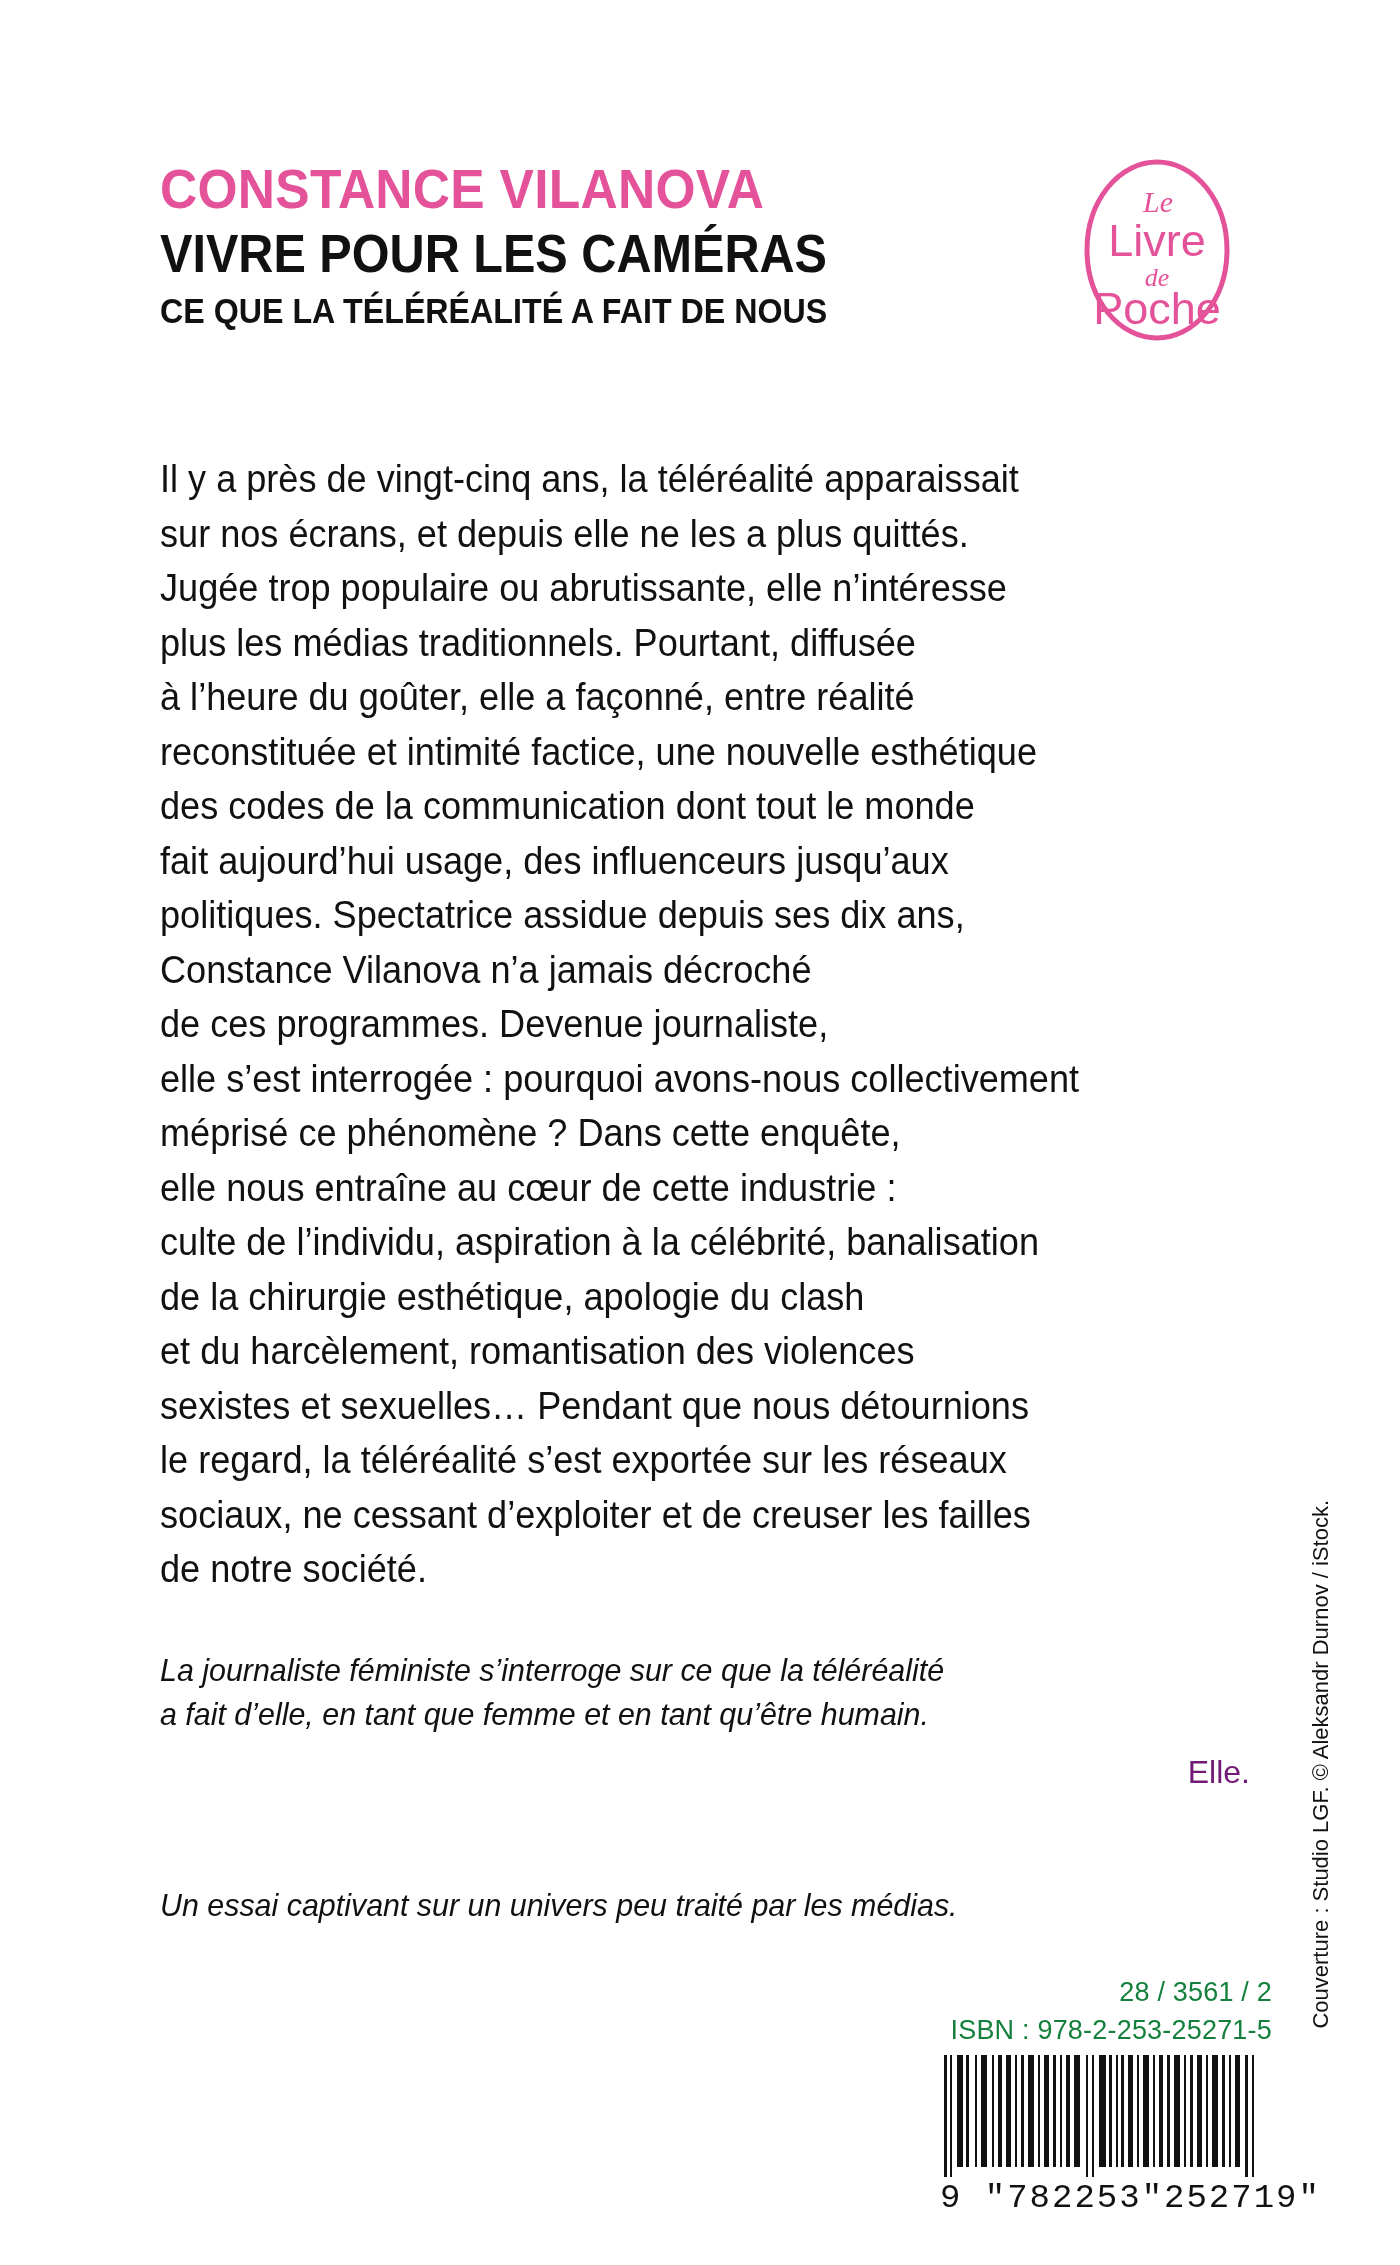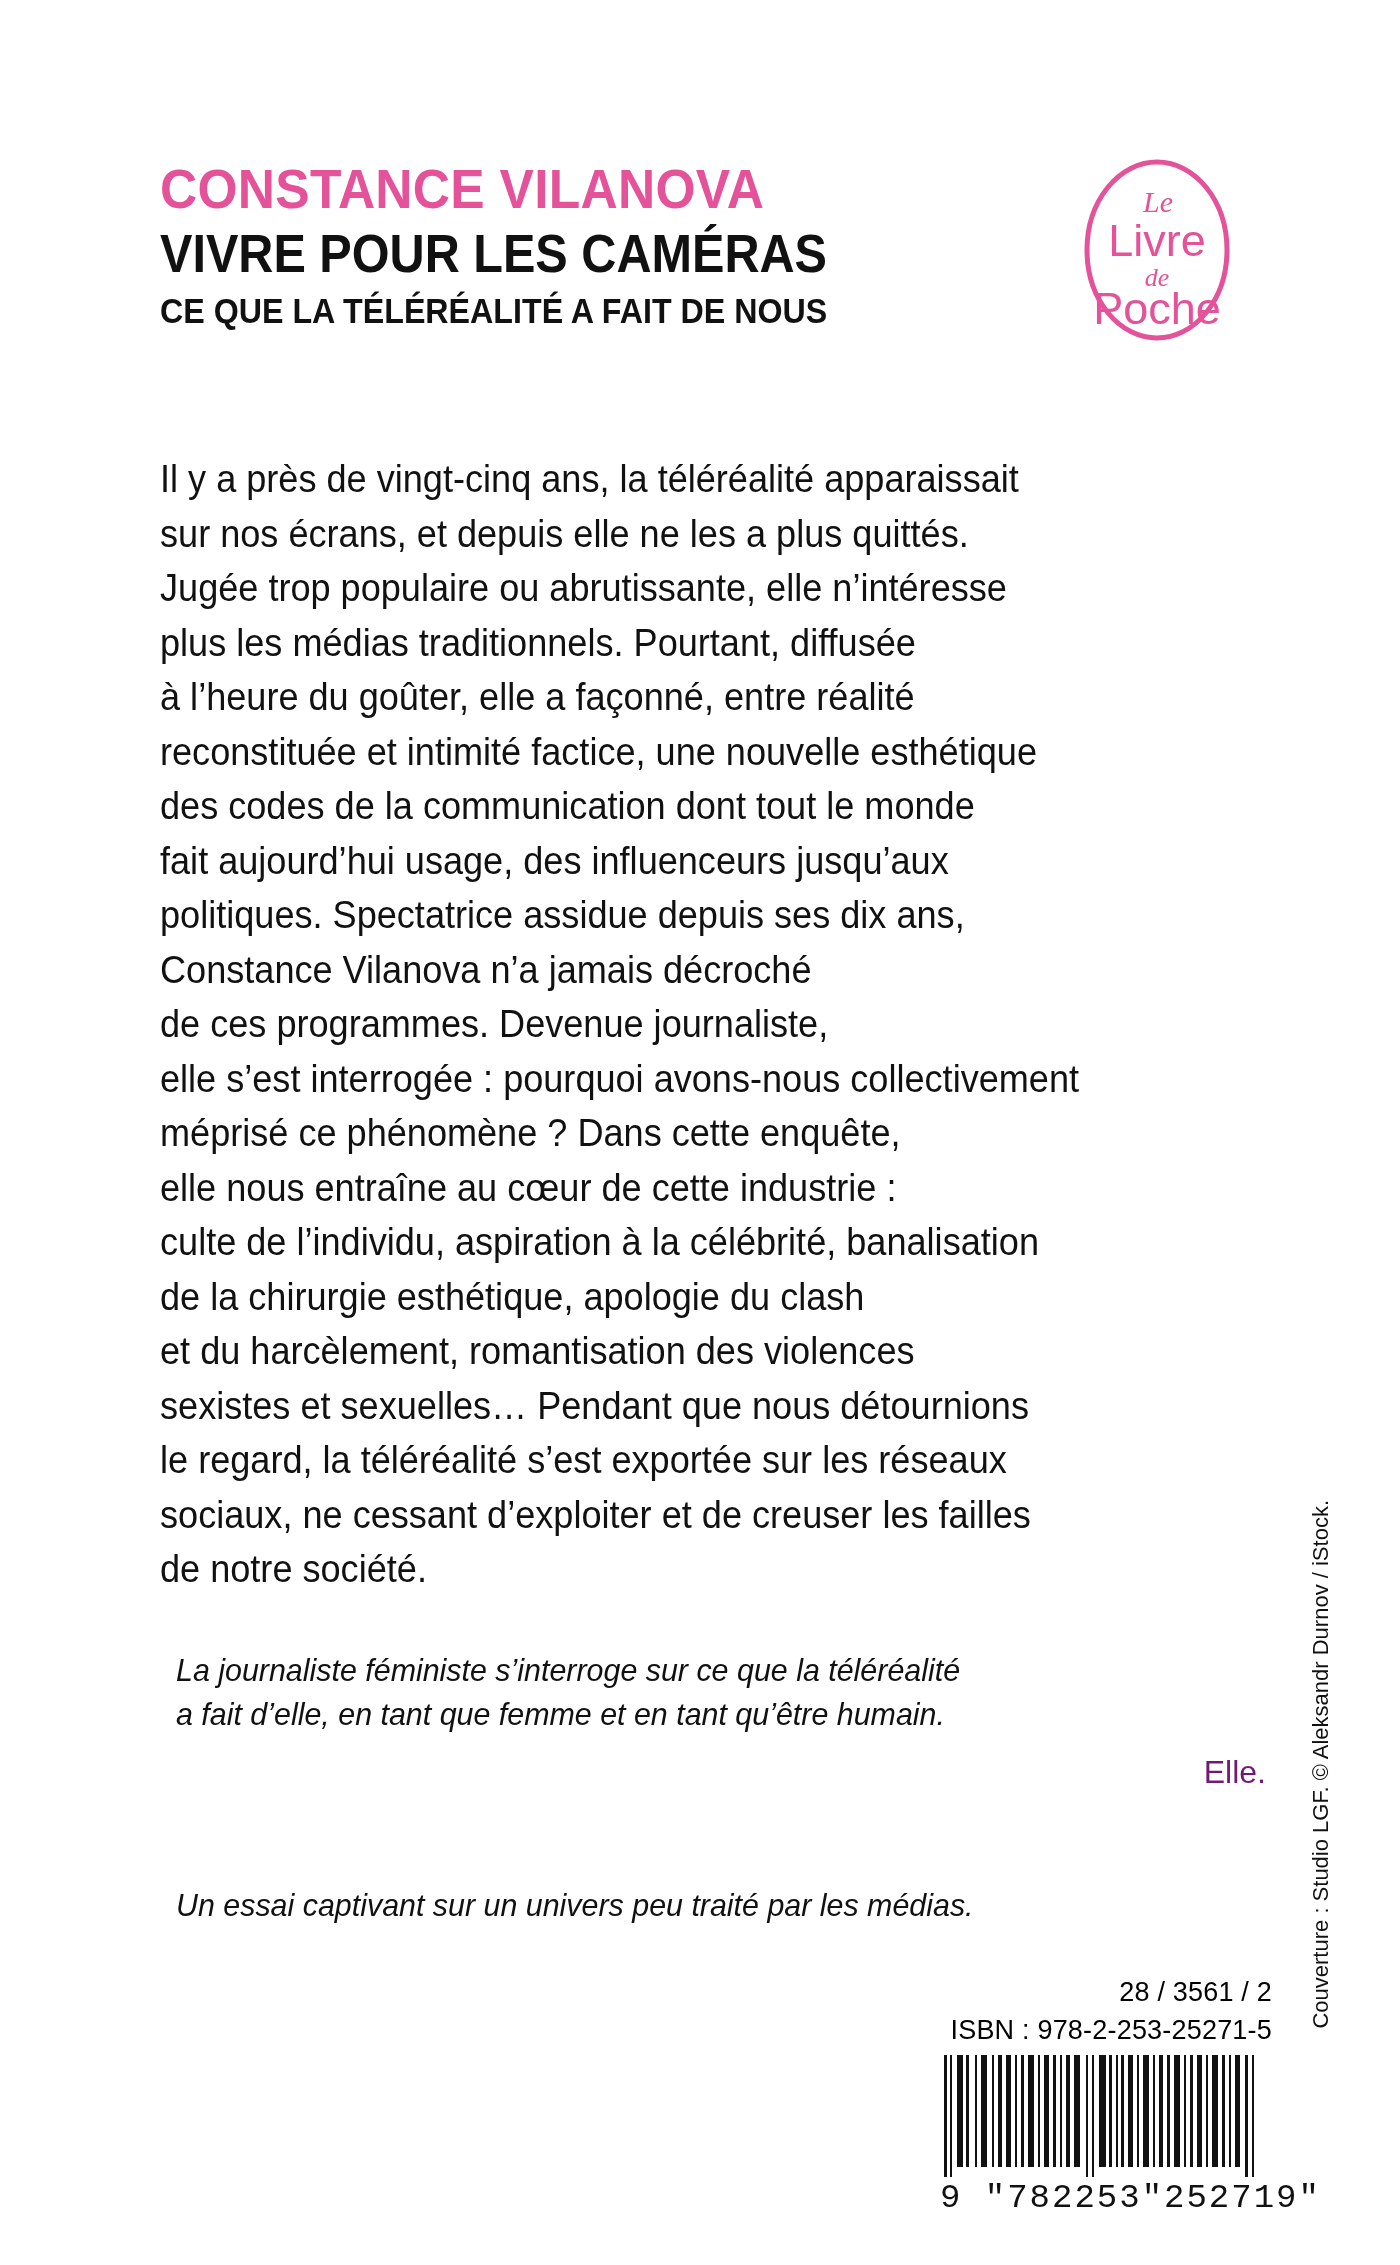--- a/index.html
+++ b/index.html
@@ -88,21 +88,21 @@
     line-height: 54.5px;
     white-space: nowrap;
     transform: scaleX(0.95);
     transform-origin: left center;
     color: #111111;
   }
 
   
   .quote-block {
     position: absolute;
-    left: 176px;
+    left: 160px;
     width: 1110px;
   }
   .quote-1 { top: 1648px; }
   .quote-2 { top: 1855px; margin-top: 28px; }
 
   .quote-block .qline {
     font-size: 32px;
     line-height: 44px;
     font-style: italic;
     white-space: nowrap;
@@ -124,21 +124,21 @@
   
   .codes {
     position: absolute;
     right: 128px;
     top: 1973px;
     text-align: right;
   }
   .codes .code-line {
     font-size: 27px;
     line-height: 38px;
-    color: #000000;
+    color: #15803d;
     letter-spacing: 0.2px;
   }
 
   
   .barcode-wrap {
     position: absolute;
     left: 940px;
     top: 2055px;
     width: 320px;
   }

